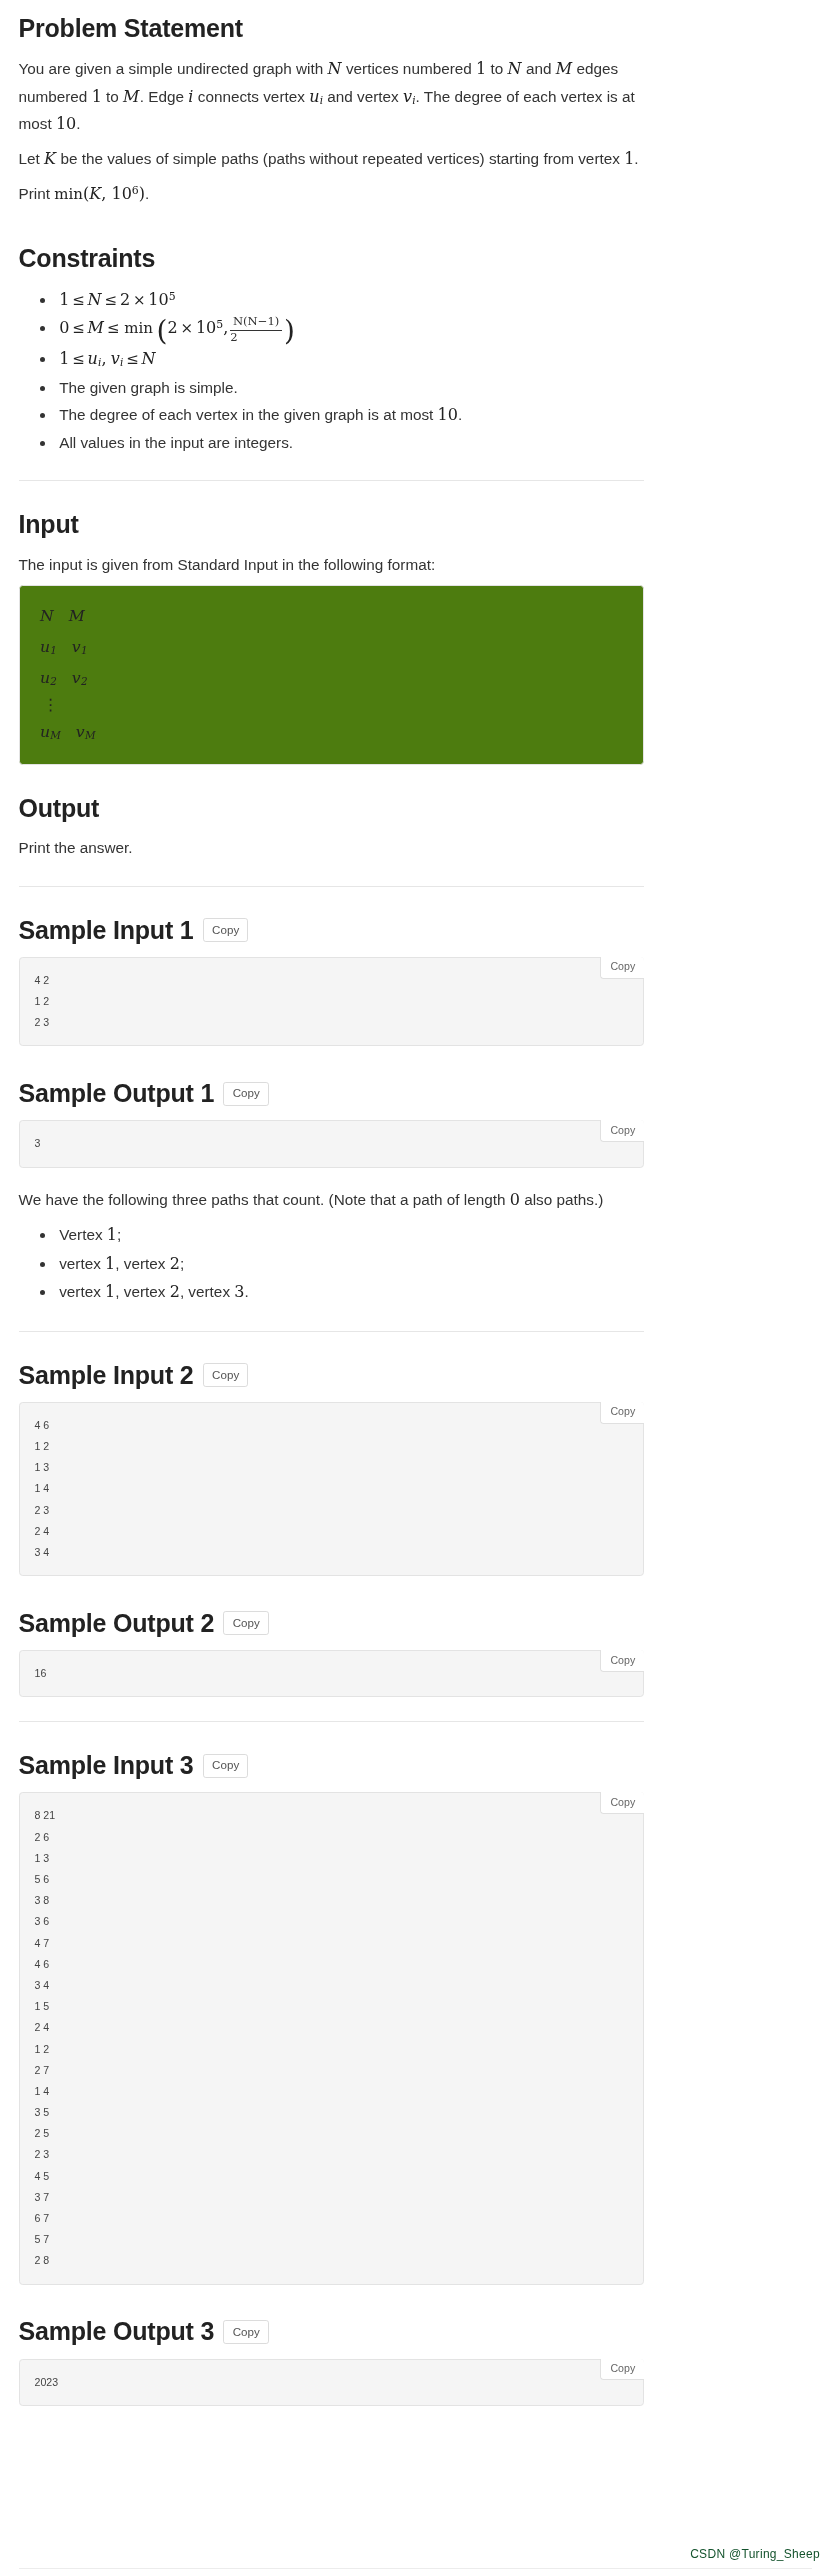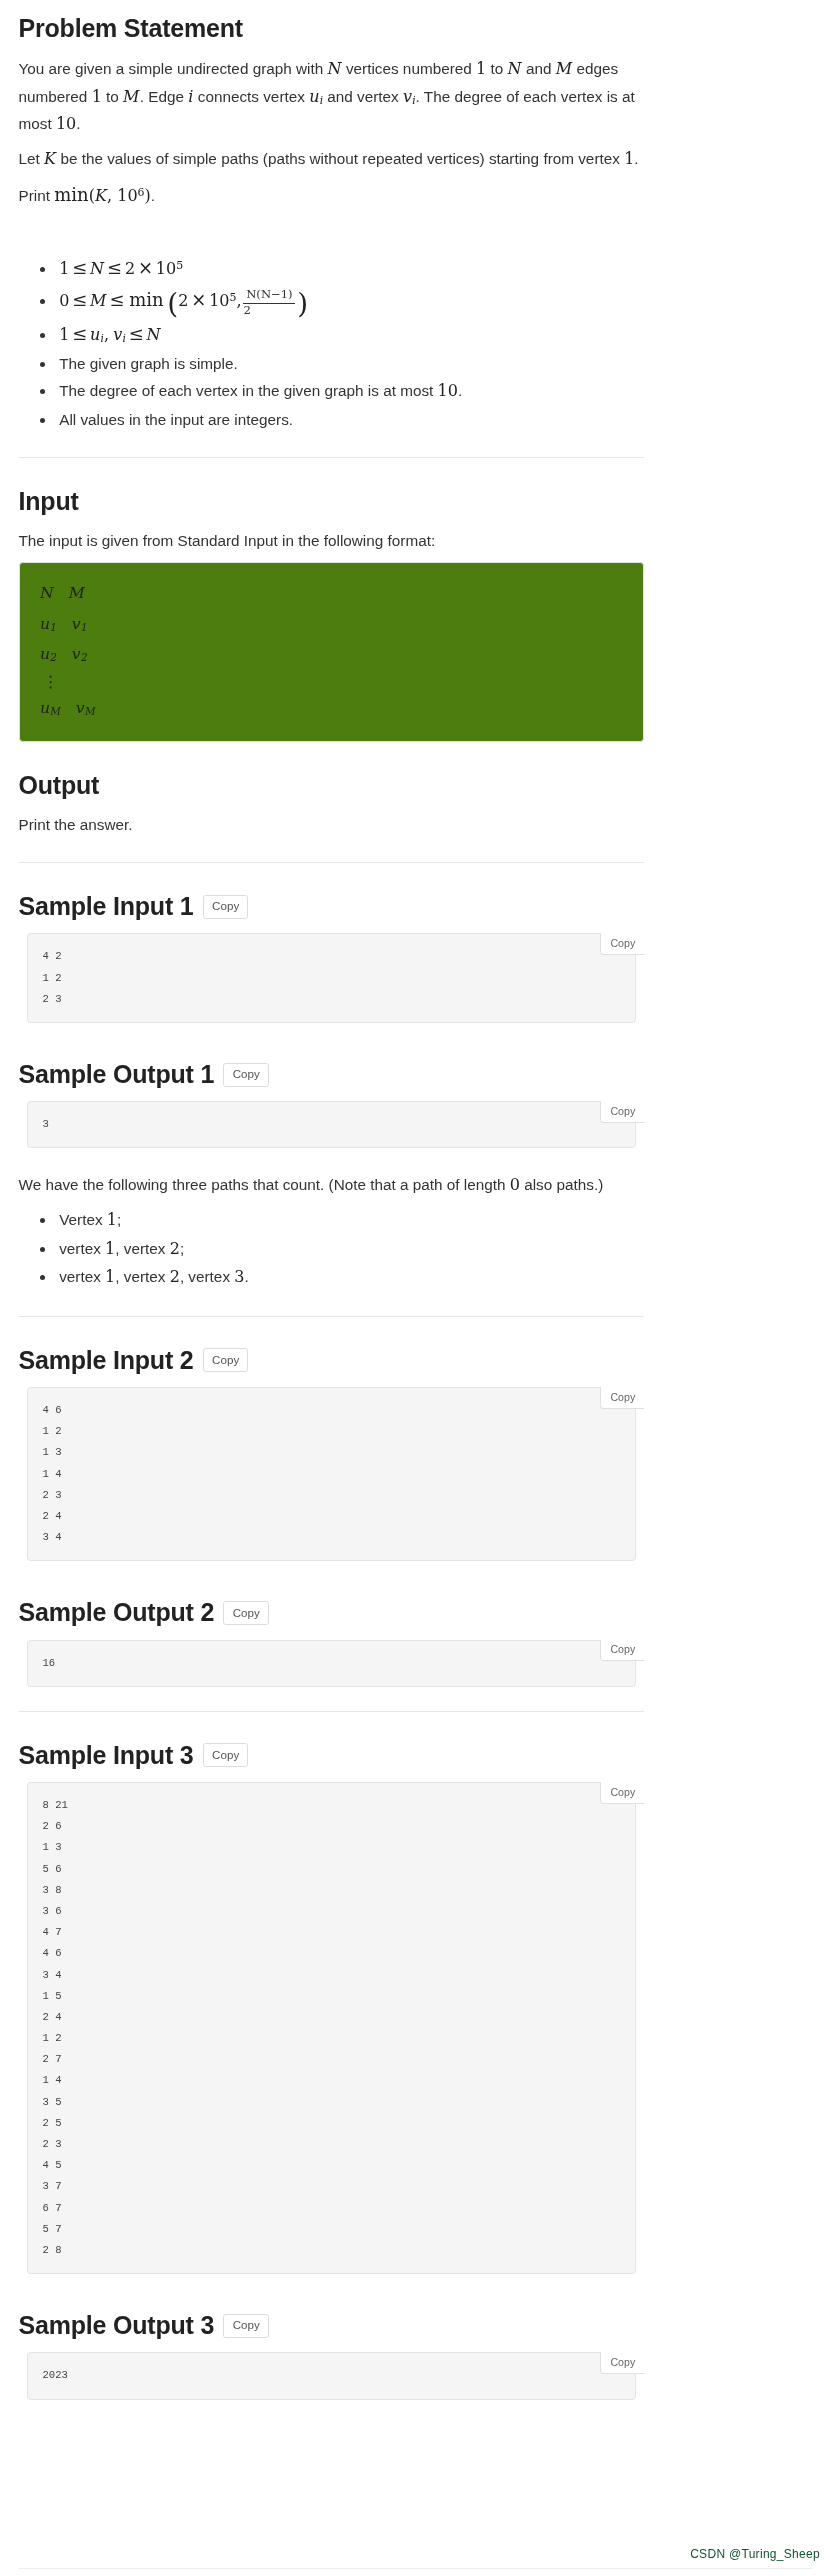--- a/index.html
+++ b/index.html
@@ -64,21 +64,21 @@
   }
   .mn {
     font-family: "DejaVu Serif", serif;
     font-style: normal;
     font-size: 16px;
     color: #222222;
   }
   .mop {
     font-family: "DejaVu Serif", serif;
     font-style: normal;
-    font-size: 18px;
+    font-size: 15px;
     color: #222222;
     padding: 0 2.8px;
   }
   .m sub {
     font-size: 0.66em;
     font-style: italic;
     vertical-align: -0.22em;
     letter-spacing: 0;
   }
   .mn sup {
@@ -140,23 +140,23 @@
 
   
   .code-wrap {
     position: relative;
     margin: 0 0 3.7px 0;
   }
   pre.code {
     background: #f5f5f5;
     border: 0.9px solid #e3e3e3;
     border-radius: 3.7px;
-    margin: 8px;
+    margin: 0;
     padding: 12px 13px 12px 15px;
-    font-family: Liberation Mono, monospace;
+    font-family: Liberation Sans, sans-serif;
     font-size: 10.6px;
     line-height: 2.0;
     color: #444444;
     white-space: pre;
     overflow: hidden;
     box-sizing: border-box;
   }
   .code-copy {
     position: absolute;
     top: 0;
@@ -236,20 +236,23 @@
   </h2>
 
   <p class="body-text"><span>You are given a simple undirected graph with </span><span class="m">N</span><span> vertices numbered </span><span class="mn">1</span><span> to </span><span class="m">N</span><span> and </span><span class="m">M</span><span> edges numbered </span><span class="mn">1</span><span> to </span><span class="m">M</span><span>. Edge </span><span class="m">i</span><span> connects vertex </span><span class="m"><span>u</span><sub>i</sub></span><span> and vertex </span><span class="m"><span>v</span><sub>i</sub></span><span>. The degree of each vertex is at most </span><span class="mn">10</span><span>.</span></p>
 
   <p class="body-text"><span>Let </span><span class="m">K</span><span> be the values of simple paths (paths without repeated vertices) starting from vertex </span><span class="mn">1</span><span>.</span></p>
 
   <p class="body-text"><span>Print </span><span class="mop" style="padding:0">min</span><span class="mn">(</span><span class="m">K</span><span class="mn">, </span><span class="mn"><span>10</span><sup>6</sup></span><span class="mn">)</span><span>.</span></p>
 
   <div class="spacer-md"></div>
 
+  <h2 class="section-title">
+    <span>Constraints</span>
+  </h2>
 
   <ul class="bullets">
     <li><span class="mn">1</span><span class="mop">≤</span><span class="m">N</span><span class="mop">≤</span><span class="mn">2</span><span class="mop">×</span><span class="mn"><span>10</span><sup>5</sup></span></li>
 
     <li><span class="mn">0</span><span class="mop">≤</span><span class="m">M</span><span class="mop">≤</span><span class="mop" style="padding-left:1.9px;padding-right:3.7px">min</span><span class="bigparen">(</span><span class="mn">2</span><span class="mop">×</span><span class="mn"><span>10</span><sup>5</sup></span><span class="mn">,</span><span class="frac"><span class="num">N(N−1)</span><span class="den">2</span></span><span class="bigparen">)</span></li>
 
     <li><span class="mn">1</span><span class="mop">≤</span><span class="m"><span>u</span><sub>i</sub></span><span class="mn">,</span>&nbsp;<span class="m"><span>v</span><sub>i</sub></span><span class="mop">≤</span><span class="m">N</span></li>
 
     <li><span>The given graph is simple.</span></li>
 

